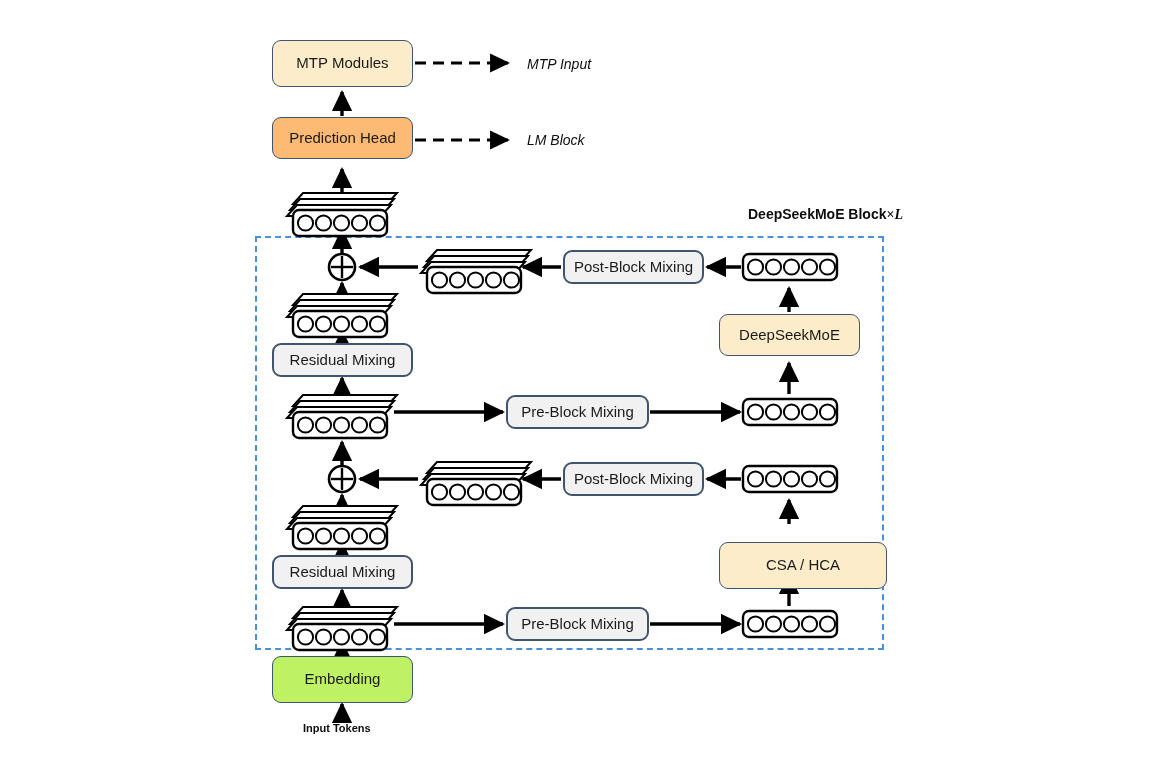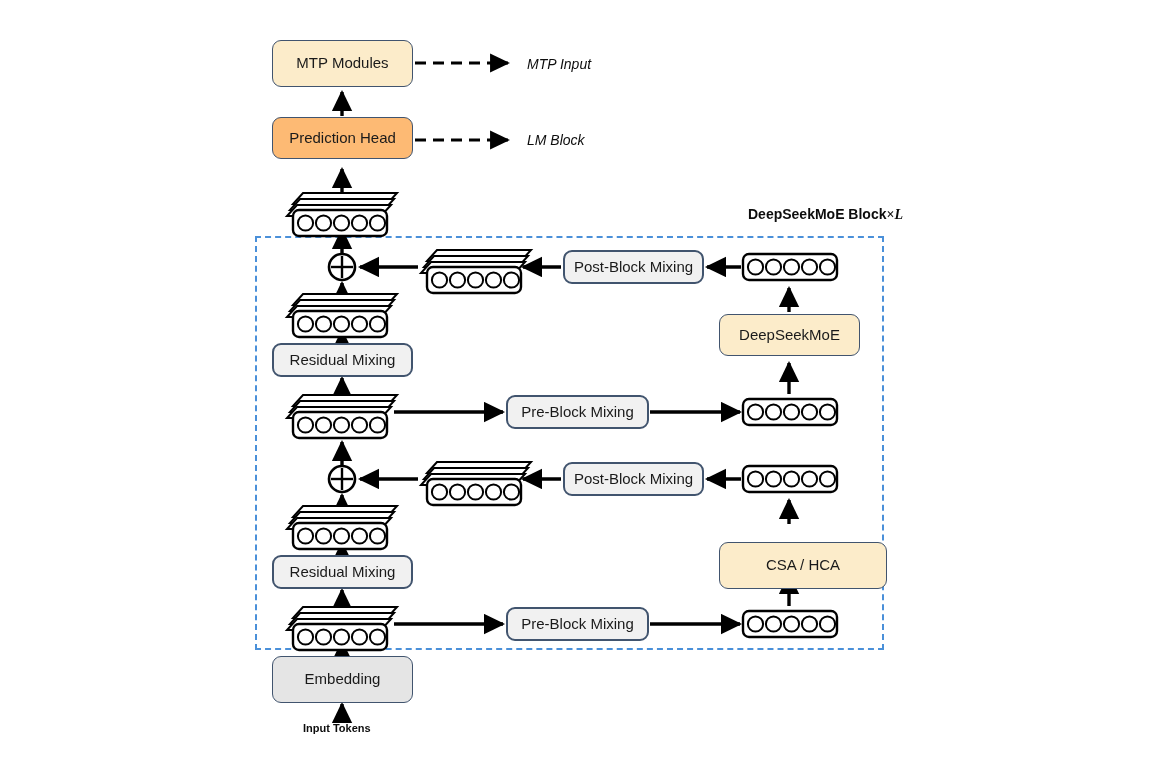--- a/index.html
+++ b/index.html
@@ -167,21 +167,21 @@
   </div>
 
   <div class="box accent" style="left: 719px; top: 314px; width: 141px; height: 42px; background: rgb(252, 236, 202); border-color: rgb(65, 84, 110);">
     <div class="node-label">DeepSeekMoE</div>
   </div>
 
   <div class="box accent" style="left: 719px; top: 526px; width: 168px; height: 47px; background: rgb(252, 236, 202); border-color: rgb(65, 84, 110); margin-top: 16px;">
     <div class="node-label">CSA / HCA</div>
   </div>
 
-  <div class="box accent" style="left: 272px; top: 656px; width: 141px; height: 47px; background: #e5e5e5; border-color: rgb(65, 84, 110);">
+  <div class="box accent" style="left: 272px; top: 656px; width: 141px; height: 47px; background: #bef264; border-color: rgb(65, 84, 110);">
     <div class="node-label">Embedding</div>
   </div>
 
   <div class="free-label loss-label" style="left:527px;top:56px;">MTP Input</div>
   <div class="free-label loss-label" style="left:527px;top:132px;">LM Block</div>
   <div class="free-label tokens-label" style="left:303px;top:722px;">Input Tokens</div>
 
   <div class="free-label block-label" style="left:748px;top:206px;">
     <span>DeepSeekMoE Block</span><span class="mult">×</span><span class="ell">L</span>
   </div>

